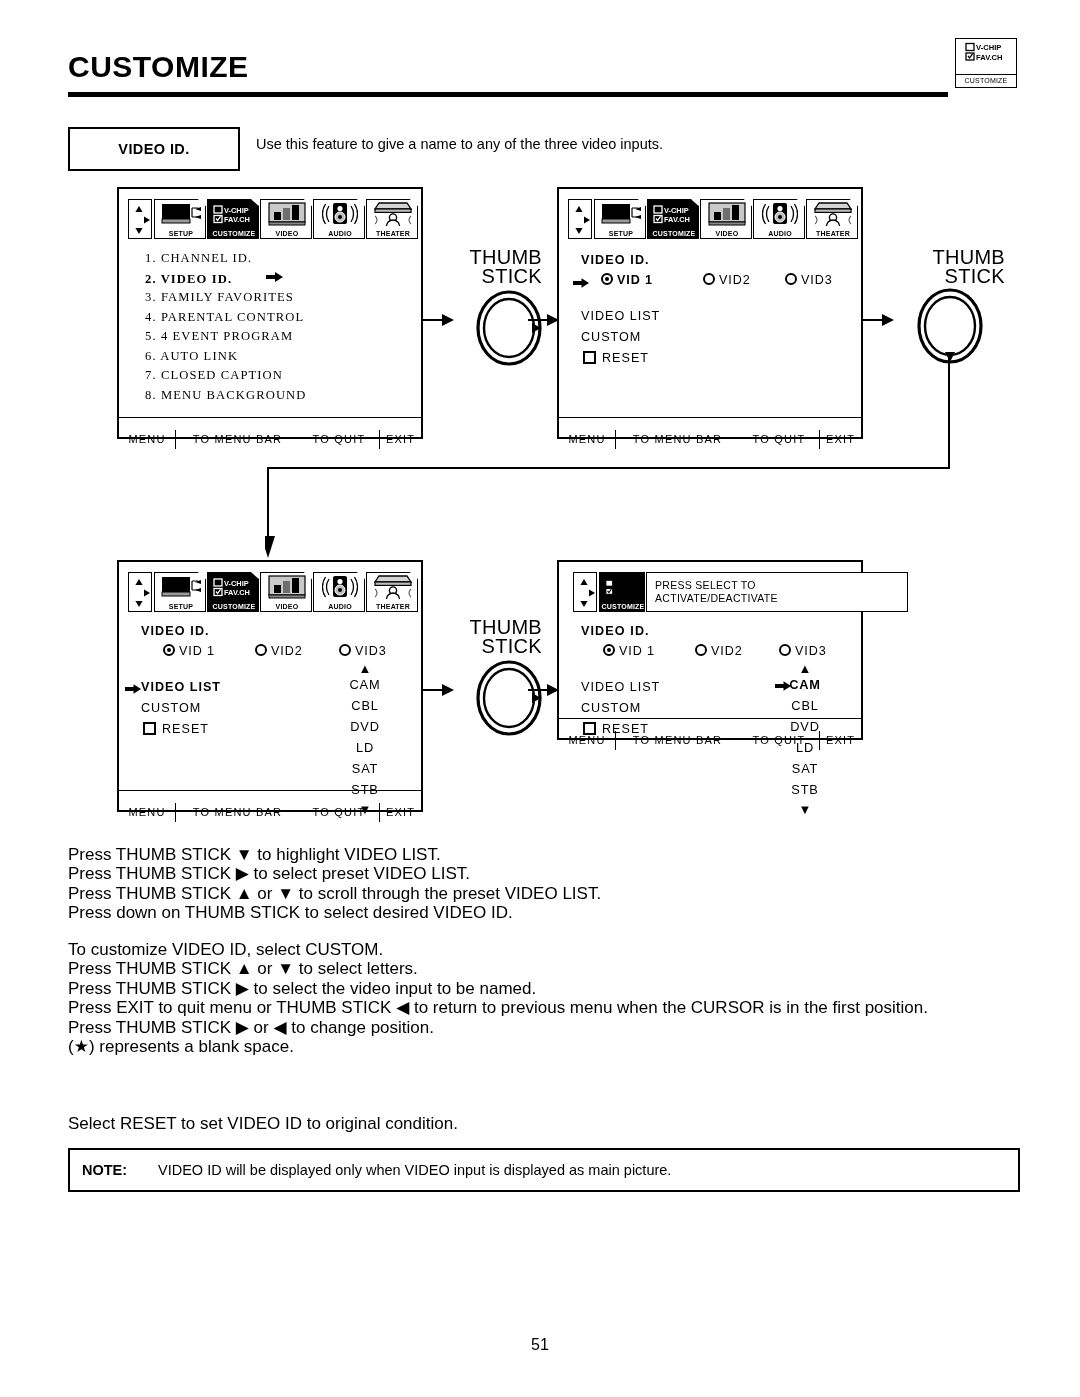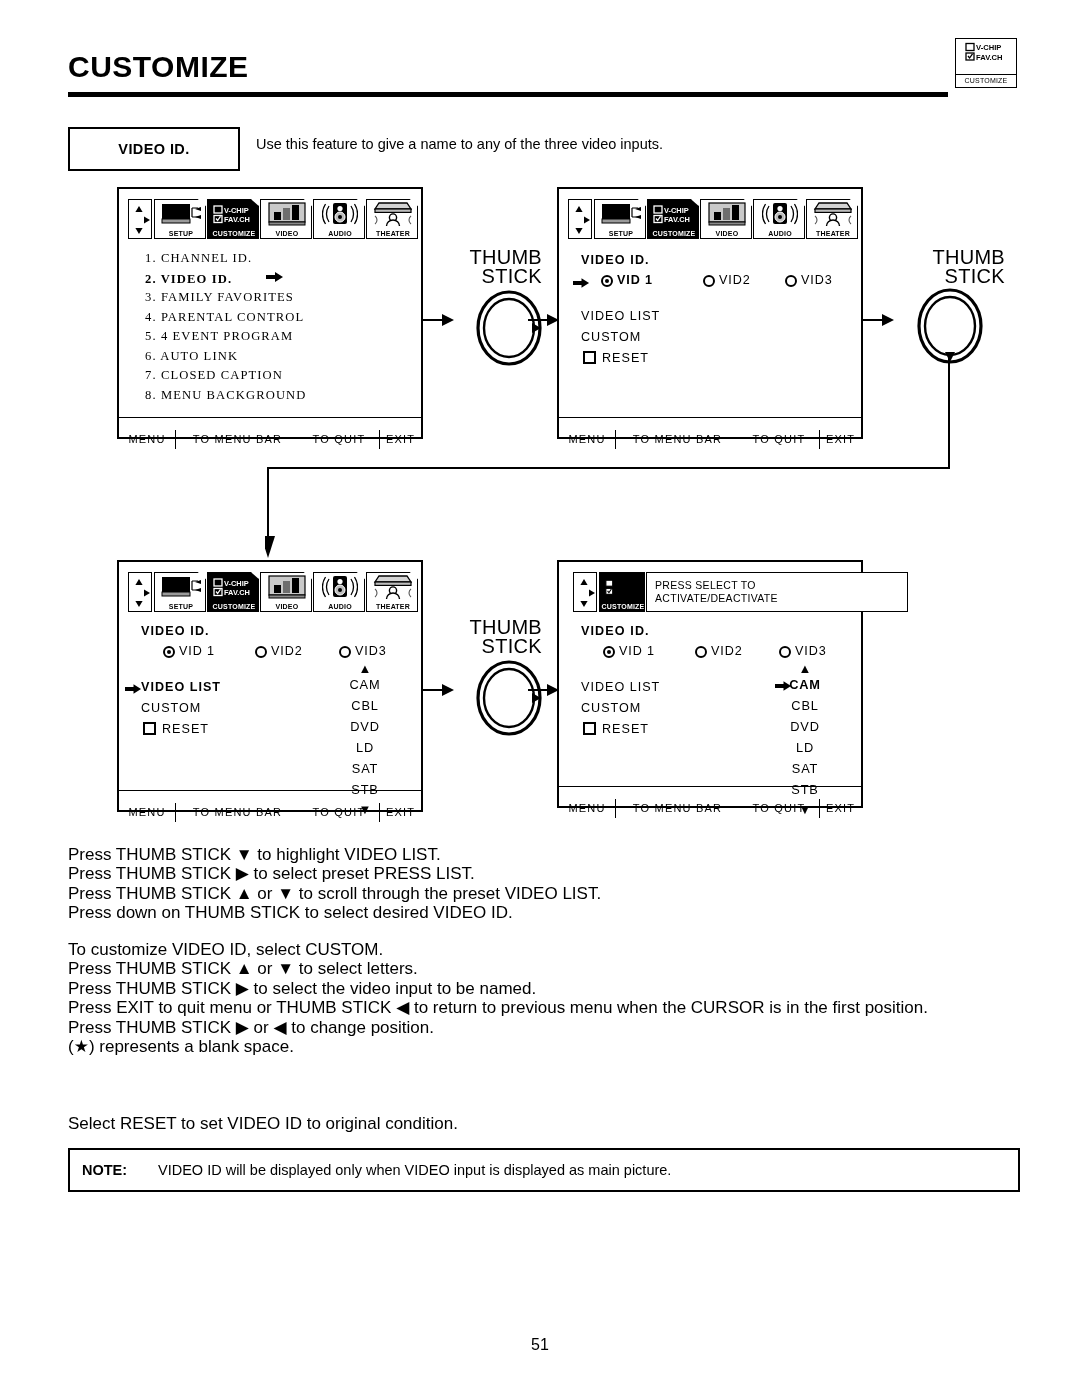--- a/index.html
+++ b/index.html
@@ -110,21 +110,21 @@
     border-top:1.5px solid #000;
     display:flex; align-items:center;
     font-size:11px; letter-spacing:1.2px;
   }
   .osd-footer .cell{
     height:100%; display:flex; align-items:center; justify-content:center;margin-top:23px;
   }
   .osd-footer .sep{ border-left:1.5px solid #000; }
 
   
-  .vidrow{ position:absolute; display:flex; align-items:flex-end; }
+  .vidrow{ position:absolute; display:flex; align-items:flex-start; }
   .radio{
     width:12px; height:12px; border:2px solid #000; border-radius:50%;
     position:relative; display:inline-block; background:#fff;
   }
   .radio.on::after{
     content:""; position:absolute; left:2px; top:2px;
     width:4px; height:4px; border-radius:50%; background:#000;
   }
   .chk{
     width:13px; height:13px; border:2px solid #000; background:#fff;
@@ -499,21 +499,21 @@
     </div>
 
   <div class="osd-footer">
     <div class="cell" style="width:56px;">MENU</div>
     <div class="cell sep" style="width:124px;">TO MENU BAR</div>
     <div class="cell" style="width:80px;">TO QUIT</div>
     <div class="cell sep" style="flex:1;">EXIT</div>
   </div>
 </div>
 
-<div class="osd" id="osd4" style="left:557px; top:560px; width:306px; height:248px;">
+<div class="osd" id="osd4" style="left:557px; top:560px; width:306px; height:180px;">
 
   <div class="menubar" style="left:14px;">
     <div class="navpad">
       <svg width="20" height="32" viewBox="0 0 20 32">
         <polygon points="8,2 11.6,8 4.4,8" fill="#000"></polygon>
         <polygon points="8,30 11.6,24 4.4,24" fill="#000"></polygon>
         <polygon points="19,16 13,19.6 13,12.4" fill="#000"></polygon>
       </svg>
     </div>
     <div class="tab sel" style="width:46px;">
@@ -635,21 +635,21 @@
   <polygon points="31,20 19,14 19,26" fill="#000"></polygon>
 </svg>
 
 <svg class="flow" style="left:265px; top:358px;" width="700" height="205">
   <polyline points="684,0 684,110 3,110 3,188" fill="none" stroke="#000" stroke-width="2"></polyline>
   <polygon points="3,200 -4,178 10,178" fill="#000"></polygon>
 </svg>
 
 <div class="para" style="left:68px; top:845px;">
   <div>Press THUMB STICK ▼ to highlight VIDEO LIST.</div>
-  <div>Press THUMB STICK ▶ to select preset PRESS LIST.</div>
+  <div>Press THUMB STICK ▶ to select preset VIDEO LIST.</div>
   <div>Press THUMB STICK ▲ or ▼ to scroll through the preset VIDEO LIST.</div>
   <div>Press down on THUMB STICK to select desired VIDEO ID.</div>
 </div>
 
 <div class="para" style="left:68px; top:940px;">
   <div>To customize VIDEO ID, select CUSTOM.</div>
   <div>Press THUMB STICK ▲ or ▼ to select letters.</div>
   <div>Press THUMB STICK ▶ to select the video input to be named.</div>
   <div>Press EXIT to quit menu or THUMB STICK ◀ to return to previous menu when the CURSOR is in the first position.</div>
   <div>Press THUMB STICK ▶ or ◀ to change position.</div>

